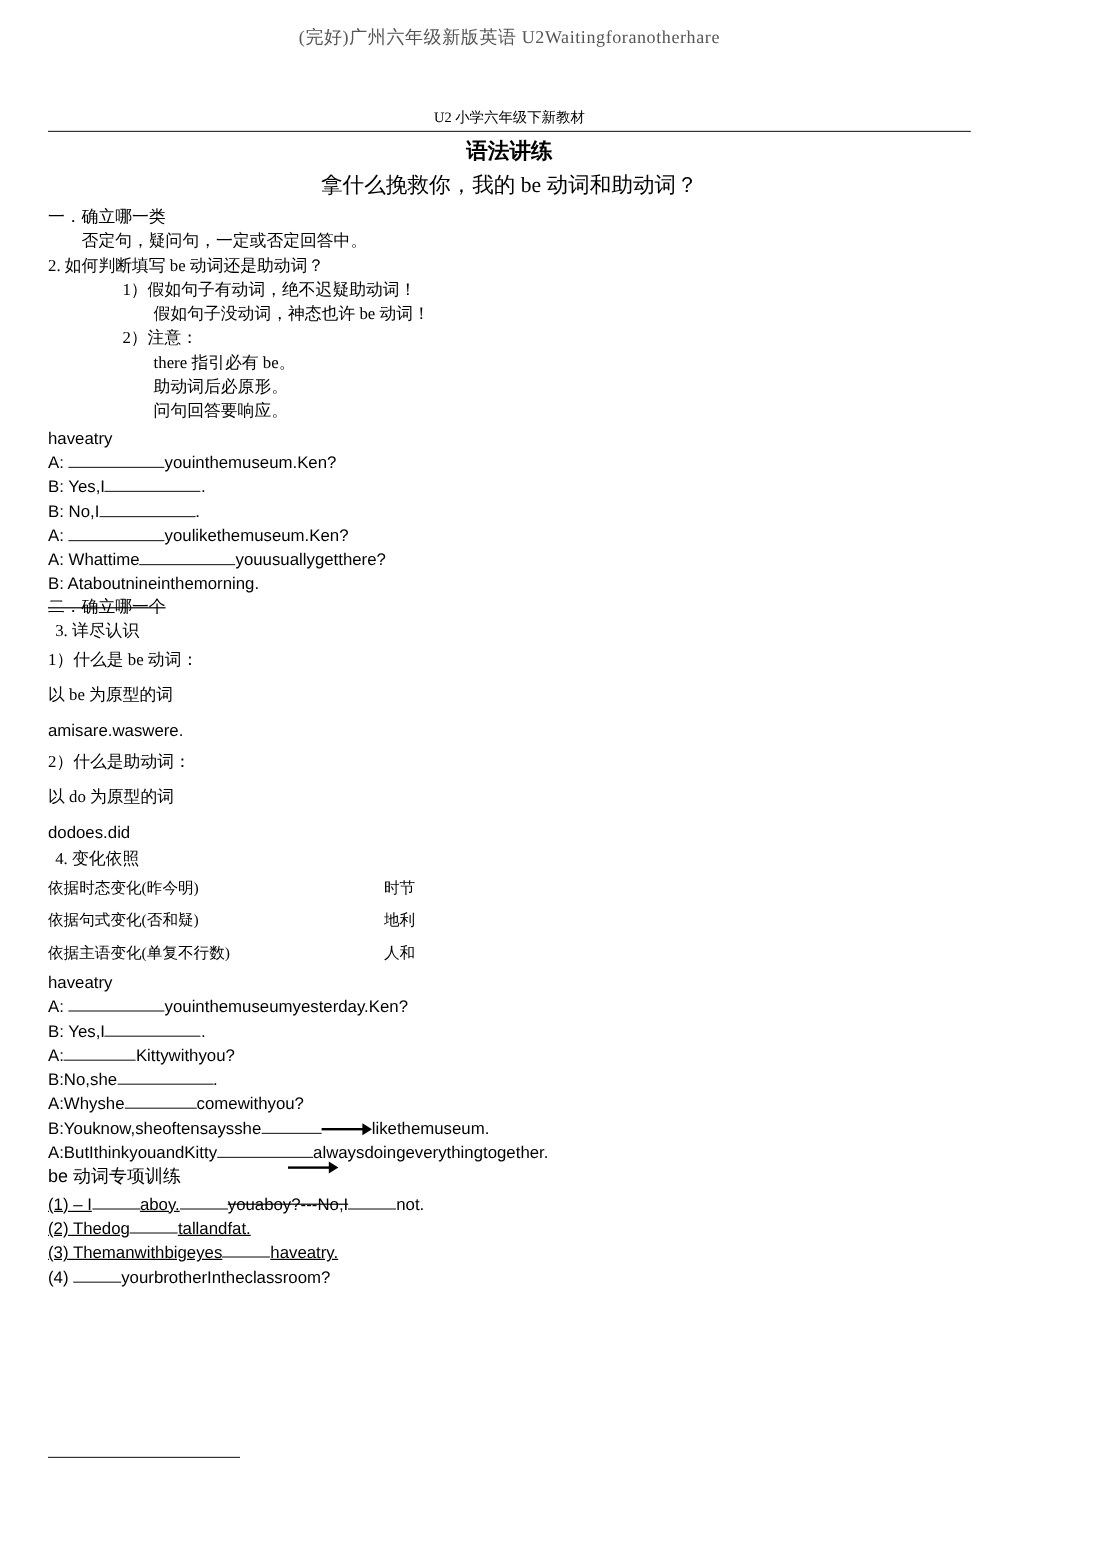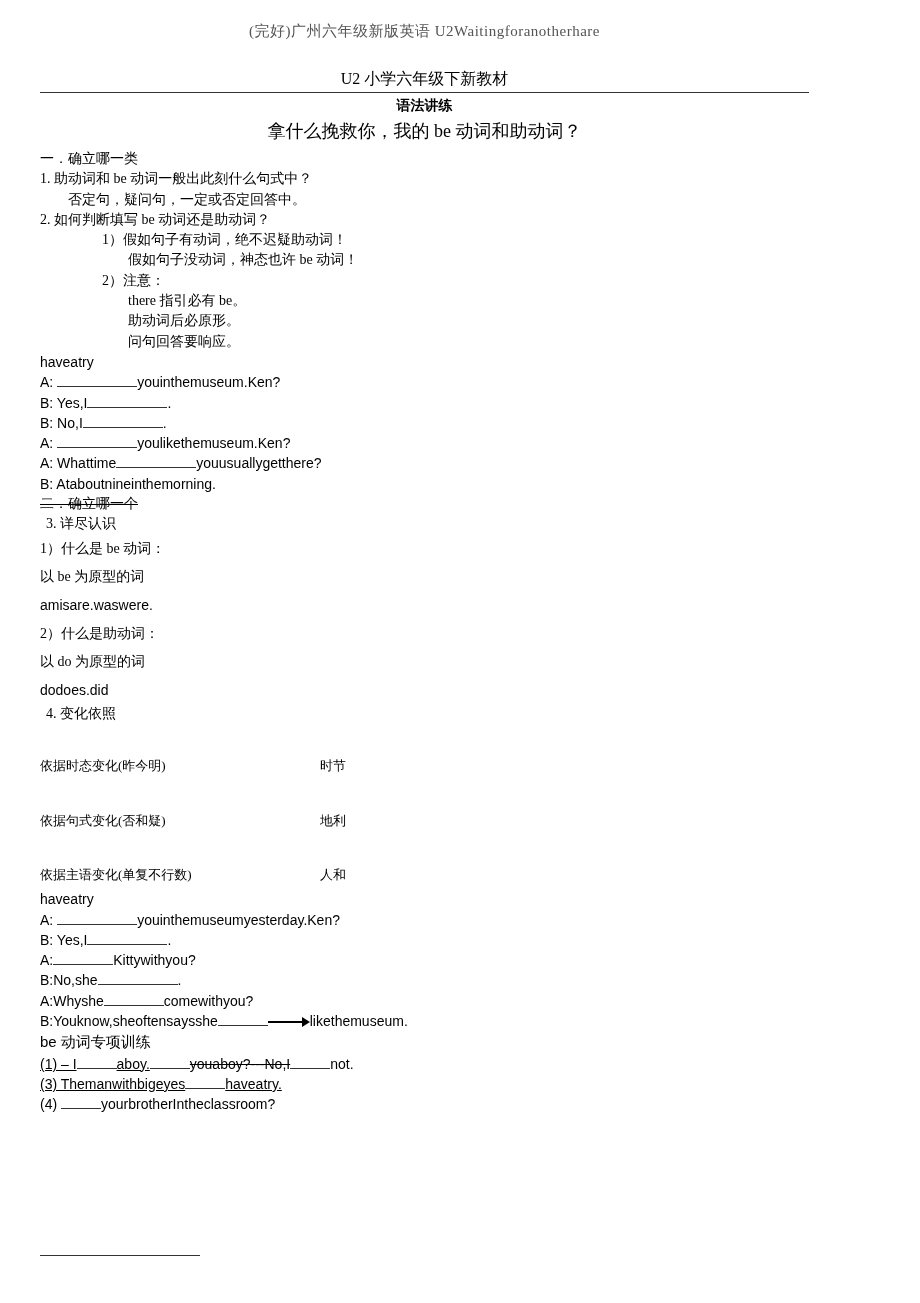--- a/index.html
+++ b/index.html
@@ -19,32 +19,32 @@
   .page-header {
     text-align: center;
     font-size: 15px;
     color: #555;
     padding-top: 22px;
     letter-spacing: 0.5px;
     font-family: "SimSun", serif;
   }
   .unit-title {
     text-align: center;
-    font-size: 16px;
-    margin-top: 28px;
+    font-size: 12px;
+    margin-top: 49px;
     font-family: "SimSun", serif;
   }
   .rule-line {
     border: none;
     border-top: 1px solid #333;
     margin: 2px 0 0 0;
   }
   .section-heading {
     text-align: center;
-    font-size: 14px;
+    font-size: 18px;
     font-family: "SimSun", serif;
     margin-top: 4px;
     font-weight: bold;
   }
   .topic-heading {
     text-align: center;
     font-size: 18px;
     font-family: "SimSun", serif;
     margin-top: 4px;
   }
@@ -69,21 +69,20 @@
   .w60 { width: 60px; }
   .w50 { width: 50px; }
   .w40 { width: 40px; }
   .strike-row {
     text-decoration: line-through;
     text-decoration-thickness: 1px;
   }
   .spaced-line { padding: 4px 0; }
   .two-col {
     display: flex;
-    margin-top: 28px;
   }
   .two-col .left { width: 280px; }
   .two-col .right { width: 120px; }
   .arrow {
     display: inline-block;
     position: relative;
     width: 42px;
     height: 10px;
     vertical-align: middle;
   }
@@ -124,21 +123,20 @@
 
   <div class="unit-title">U2 小学六年级下新教材</div>
   <hr class="rule-line">
 
   <div class="section-heading">语法讲练</div>
   <div class="topic-heading">拿什么挽救你，我的 be 动词和助动词？</div>
 
   <div class="content">
 
     <div class="cn">一．确立哪一类</div>
-    <div class="cn">1.    助动词和 be 动词一般出此刻什么句式中？</div>
     <div class="cn indent1">否定句，疑问句，一定或否定回答中。</div>
     <div class="cn">2.    如何判断填写 be 动词还是助动词？</div>
     <div class="cn indent2">1）假如句子有动词，绝不迟疑助动词！</div>
     <div class="cn indent3">假如句子没动词，神态也许 be 动词！</div>
     <div class="cn indent2">2）注意：</div>
     <div class="cn indent3">there 指引必有 be。</div>
     <div class="cn indent3">助动词后必原形。</div>
     <div class="cn indent3">问句回答要响应。</div>
 
     <div class="en">haveatry</div>
@@ -194,25 +192,32 @@
     </div>
     <div class="en">
       <span>B:No,she</span><span class="blank w80"></span><span>.</span>
     </div>
     <div class="en">
       <span>A:Whyshe</span><span class="blank w60"></span><span>comewithyou?</span>
     </div>
     <div class="en" style="position:relative">
       <span>B:Youknow,sheoftensaysshe</span><span class="blank w50"></span><span class="arrow"></span><span>likethemuseum.</span>
     </div>
+    <div class="en" style="position:relative">
+      <span>A:ButIthinkyouandKitty</span><span class="blank w80"></span><span>alwaysdoingeverythingtogether.</span>
+      <span class="arrow" style="position:absolute;left:200px;top:18px"></span>
+    </div>
 
     <div><span class="en" style="font-size:15px">be 动词专项训练</span></div>
 
     <div class="en">
       <span class="underline-short">(1)   – I</span><span class="blank w40"></span><span class="underline-short">aboy.</span><span class="blank w40"></span><span style="text-decoration:line-through;">youaboy?---No,I</span><span class="blank w40"></span><span>not.</span>
+    </div>
+    <div class="en">
+      <span class="underline-short">(2)   Thedog</span><span class="blank w40"></span><span class="underline-short">tallandfat.</span>
     </div>
     <div class="en">
       <span class="underline-short">(3)   Themanwithbigeyes</span><span class="blank w40"></span><span class="underline-short">haveatry.</span>
     </div>
     <div class="en">
       <span>(4)   </span><span class="blank w40"></span><span>yourbrotherIntheclassroom?</span>
     </div>
 
     <hr class="footer-rule">
 

